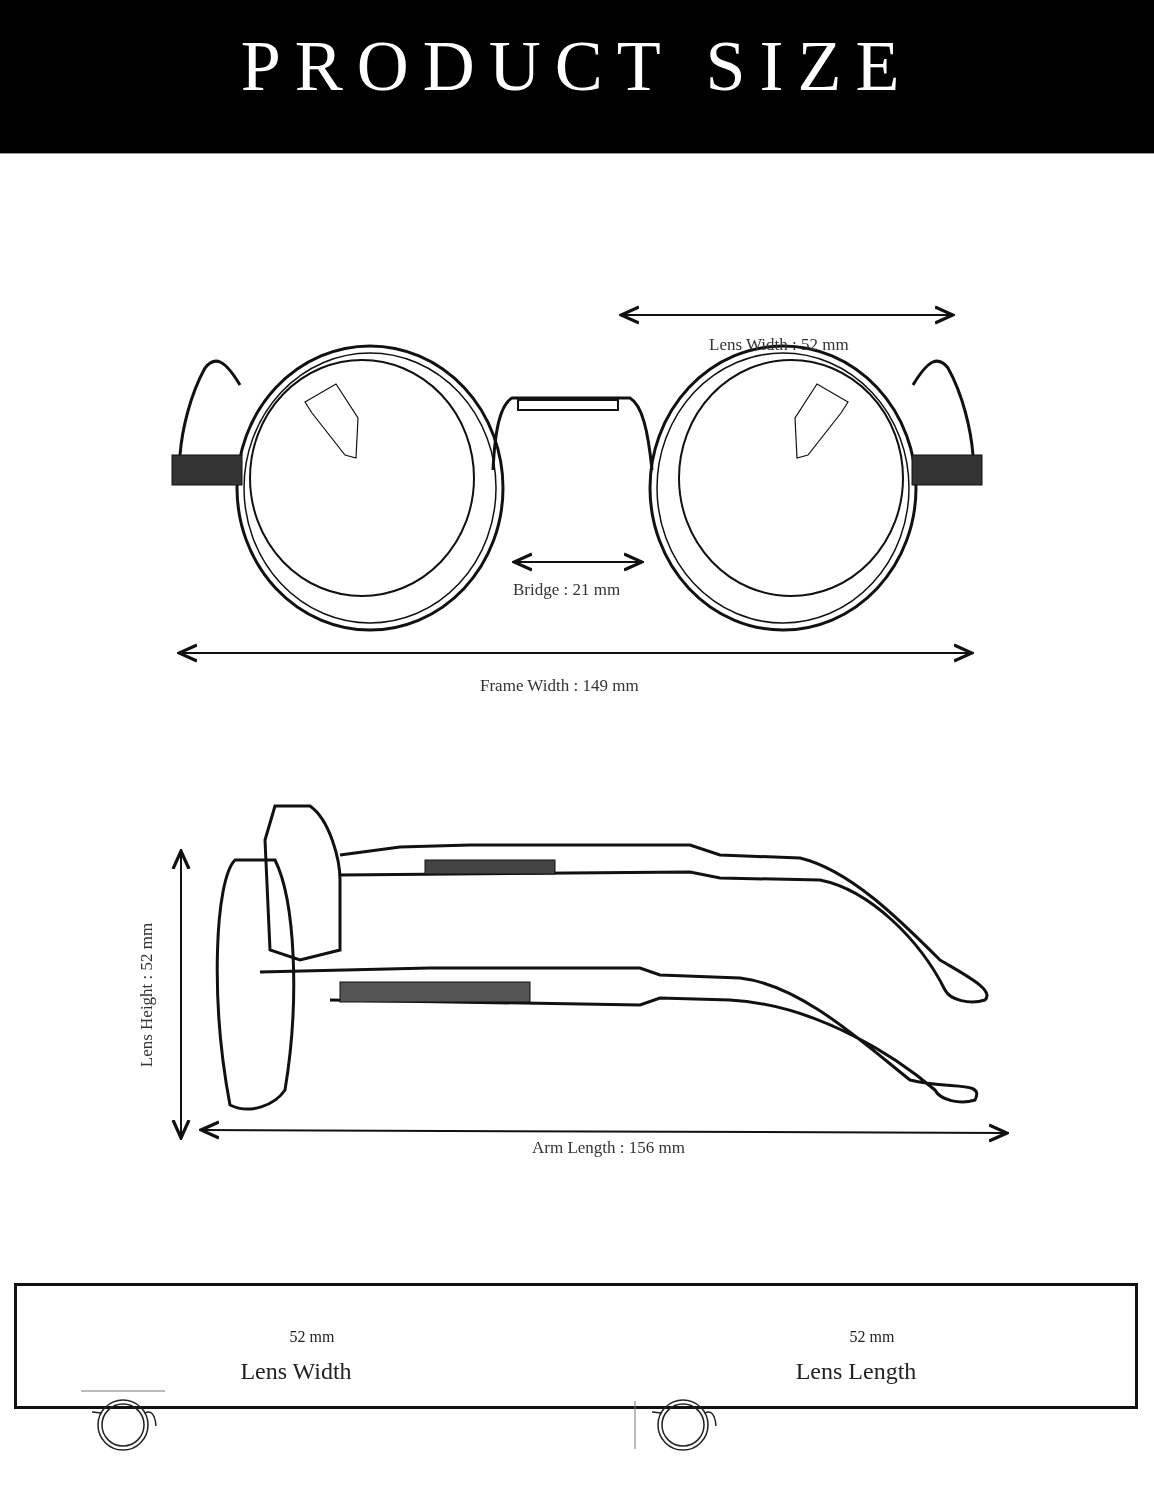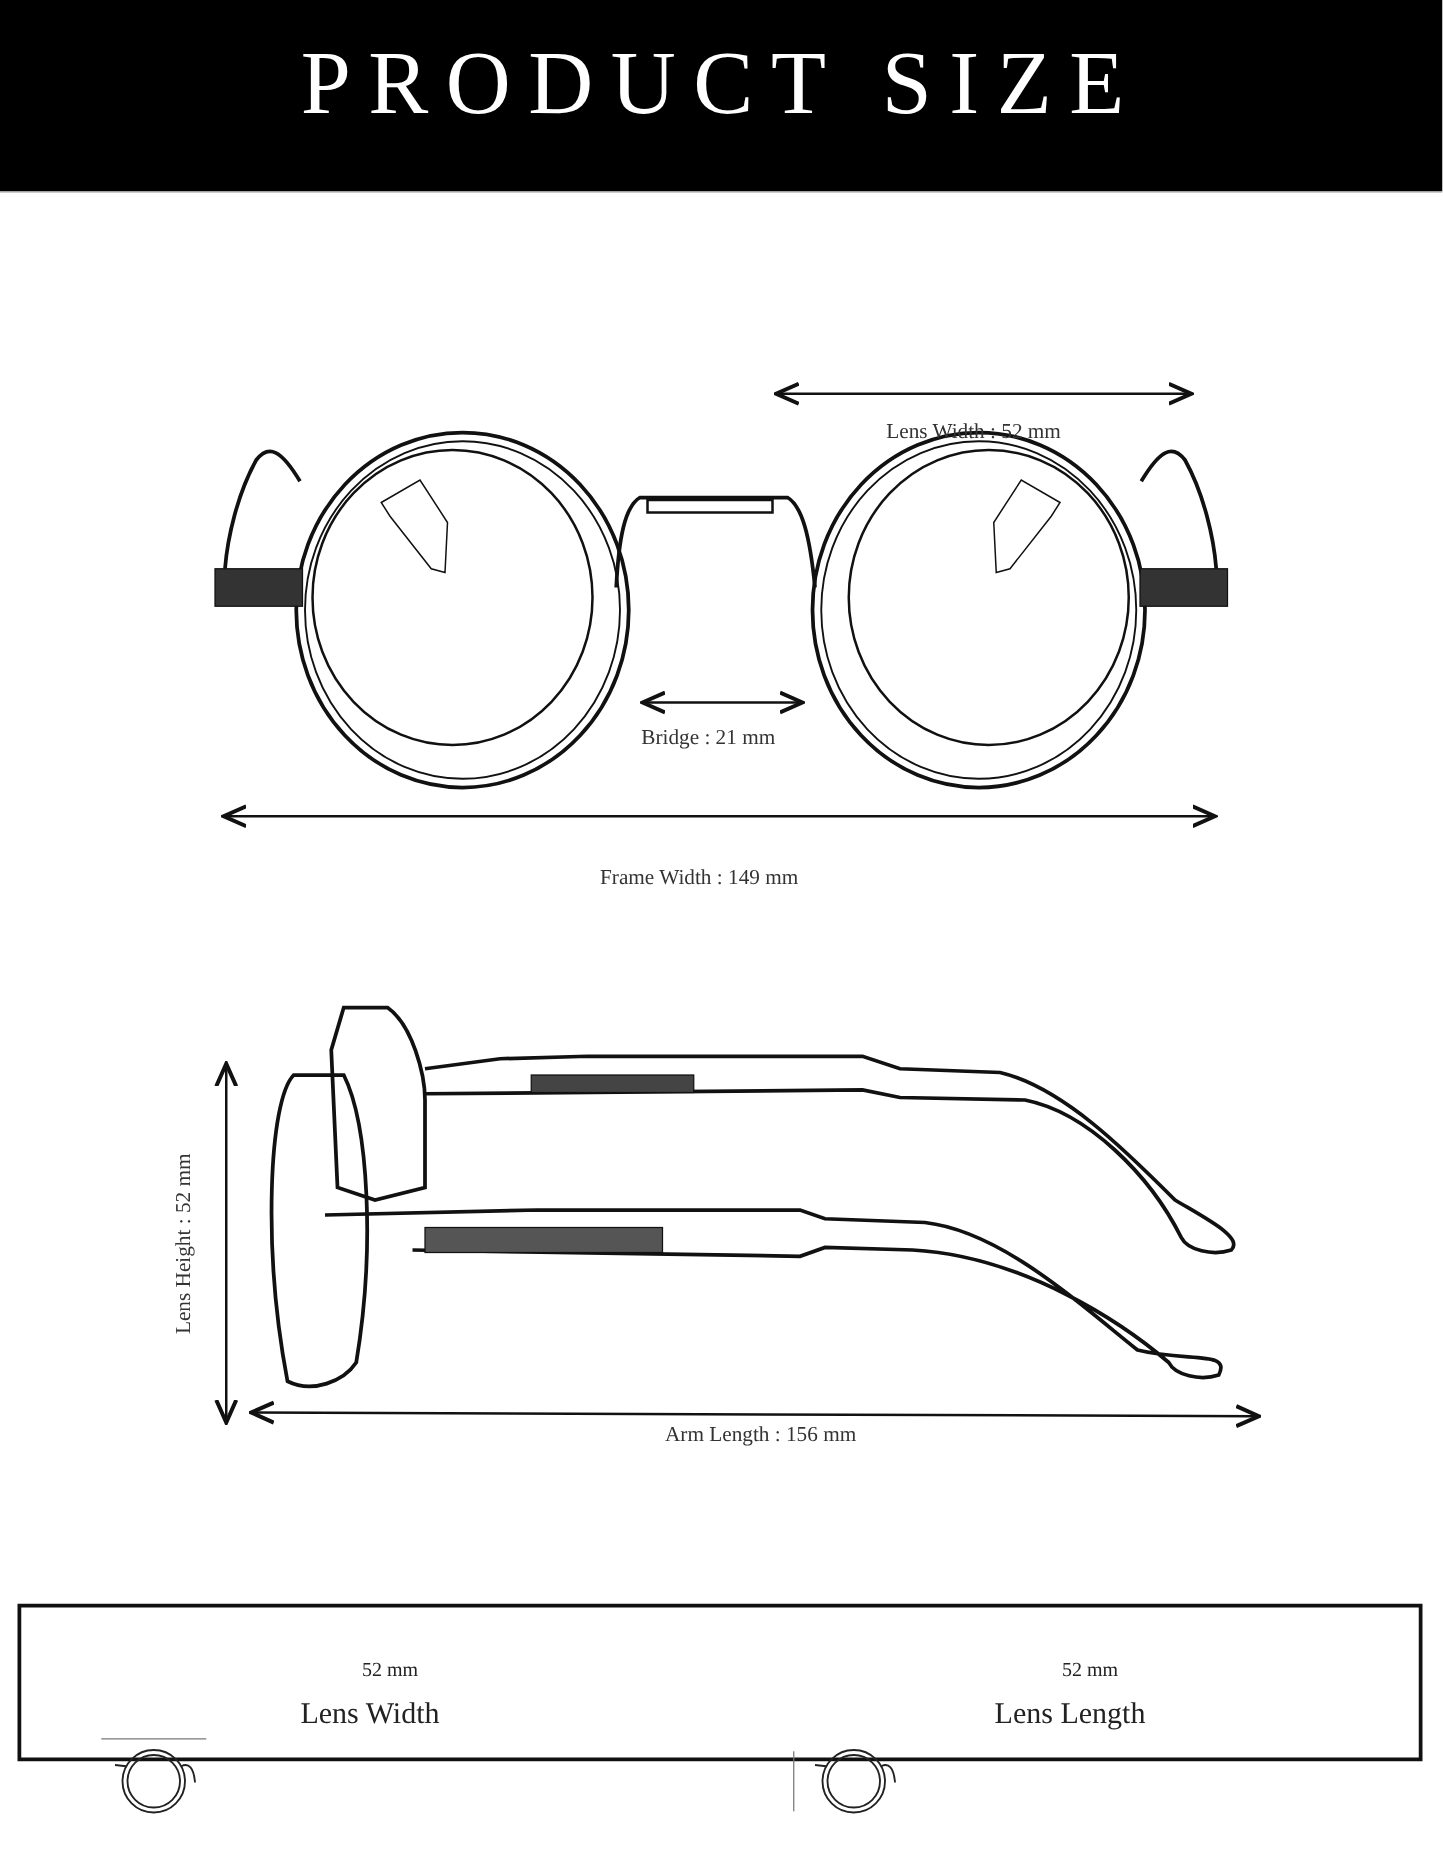--- a/index.html
+++ b/index.html
@@ -54,21 +54,21 @@
     <path d="M913,385 C928,360 938,355 948,368 C963,395 971,430 973,455" stroke-width="3"></path>
     <rect x="912" y="455" width="70" height="30" fill="#333" stroke-width="1"></rect>
   </g>
 
   <line x1="516" y1="562" x2="640" y2="562" stroke="#111" stroke-width="2" marker-start="url(#arr)" marker-end="url(#arr)"></line>
 
   <line x1="181" y1="653" x2="970" y2="653" stroke="#111" stroke-width="2" marker-start="url(#arr)" marker-end="url(#arr)"></line>
 </svg>
 <div class="dim-label" style="left:709px; top:287px;margin-top:48px;">Lens Width : 52 mm</div>
 <div class="dim-label" style="left:513px; top:580px;">Bridge :  21 mm</div>
-<div class="dim-label" style="left:480px; top:692px;">Frame Width : 149 mm</div>
+<div class="dim-label" style="left:480px; top:676px;">Frame Width : 149 mm</div>
 
 <svg class="abs" width="1154" height="1500">
   <g fill="none" stroke="#111" stroke-width="3">
 
     <path d="M275,806 L310,806 C330,820 340,860 340,880 L340,950 L300,960 L270,950 L265,840 Z"></path>
 
     <path d="M235,860 C215,880 210,1000 230,1105 C250,1115 275,1105 285,1090 C300,1000 295,900 275,860 Z"></path>
 
     <path d="M340,855 L400,847 L470,845 L690,845 L720,855 L800,858 C850,870 900,920 940,960 C965,975 995,990 985,1000 C970,1005 950,1000 945,990 C920,940 870,890 820,880 L720,878 L690,872 L340,875"></path>
     <rect x="425" y="860" width="130" height="14" fill="#444" stroke-width="1"></rect>

